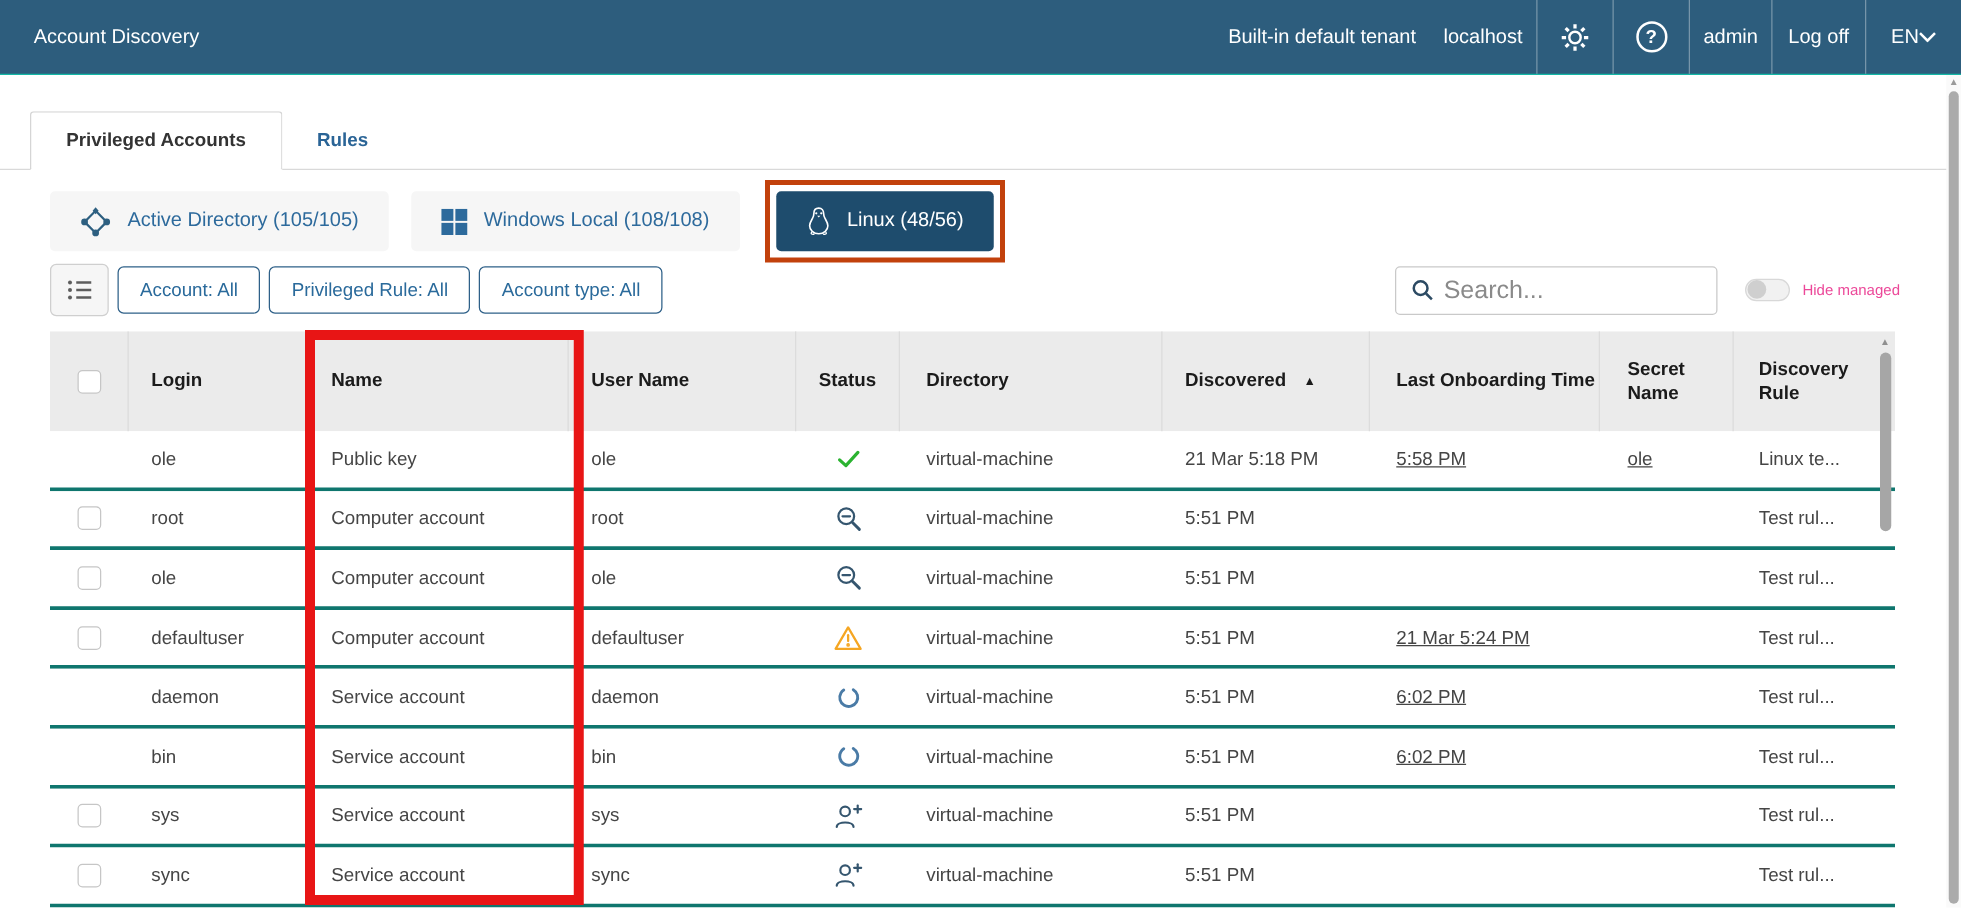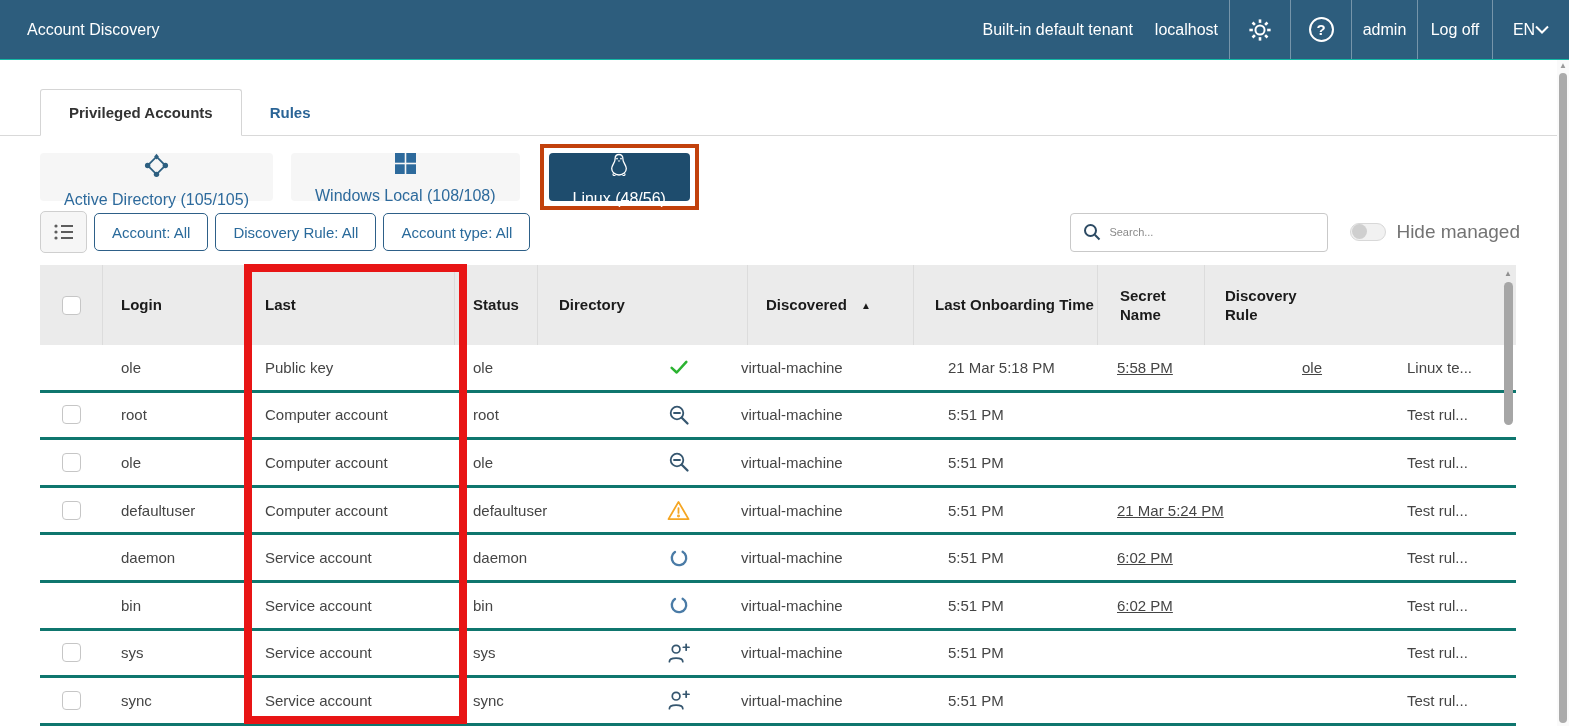--- a/index.html
+++ b/index.html
@@ -16,53 +16,53 @@
   .tb-box { display:flex; align-items:center; justify-content:center; border-left:1px solid rgba(255,255,255,.35); }
   .tb-box.gear, .tb-box.help { width:61px; }
   .tb-box.user { width:66px; }
   .tb-box.logoff { width:75px; }
   .tb-box.lang { width:77px; gap:0; }
   .help-circle { width:25px; height:25px; border:2px solid #fff; border-radius:50%;
     display:flex; align-items:center; justify-content:center; font-size:15px; font-weight:700; }
 
   
   .tabbar { position:absolute; top:89px; left:0; width:1569px; height:47px;
-    border-bottom:1px solid #d9d9d9; display:flex; align-items:stretch; padding-left:40px; }
+    border-bottom:1px solid #d9d9d9; display:flex; align-items:stretch; padding-left:24px; }
   .tab { display:flex; align-items:center; padding:0 28px; font-size:15px; font-weight:700; cursor:pointer; }
   .tab.active { background:#fff; border:1px solid #d5d5d5; border-bottom:1px solid #fff;
     border-radius:3px 3px 0 0; color:#333; margin-bottom:-1px; }
   .tab.inactive { color:#2a6496; }
 
   
   .srcrow { position:absolute; top:144px; left:40px; display:flex; align-items:flex-start; }
   .src { display:flex; align-items:center; gap:13px; height:48px; padding:0 24px;
     background:#f6f6f6; border:none; border-radius:4px; font-size:16px;
-    color:#2d6a9c; font-family:inherit; cursor:pointer;flex-direction:column; }
+    color:#2d6a9c; font-family:inherit; cursor:pointer; }
   .src.selected { background:#1e4c6d; color:#fff; }
   .src-gap { width:18px; }
   .ann-linux { margin-left:20px; border:4px solid #c2410c; padding:5px; }
 
   
   .filterrow { position:absolute; top:212px; left:40px; width:1480px; height:40px;
     display:flex; align-items:center; }
   .btn-cols { width:47px; height:42px; background:#f6f6f6; border:1px solid #cfcfcf;
     border-radius:5px; display:flex; align-items:center; justify-content:center; cursor:pointer; }
   .fbtn { height:38px; margin-left:7px; padding:0 17px; background:#fff;
     border:1px solid #2e6088; border-radius:5px; color:#2a6a9b; font-size:15px;
     font-family:inherit; cursor:pointer; }
   .search { margin-left:auto; width:258px; height:39px; border:1px solid #c9c9c9;
     border-radius:4px; display:flex; align-items:center; padding:0 12px; gap:8px; background:#fff; }
-  .search input { border:none; outline:none; flex:1; font-size:11px; color:#444;
+  .search input { border:none; outline:none; flex:1; font-size:20px; color:#444;
     font-family:inherit; background:transparent; }
   .search input::placeholder { color:#8a8a8a; }
   .toggle { margin-left:22px; width:36px; height:18px; border-radius:9px; background:#f1f1f1;
     border:1px solid #d8d8d8; position:relative; cursor:pointer; flex:none; }
   .toggle .knob { position:absolute; left:1px; top:0px; width:15px; height:15px;
     border-radius:50%; background:#cfcfcf; }
-  .toggle-label { margin-left:10px; font-size:19px; color:#737373; }
+  .toggle-label { margin-left:10px; font-size:12px; color:#ec4899; }
 
   
   .table { position:absolute; top:265px; left:40px; width:1476px; height:461px; overflow:hidden; }
   .thead { display:flex; height:80px; background:#ebebeb; }
   .thead .cell { border-right:1px solid #dcdcdc; display:flex; align-items:center;
     font-size:15px; font-weight:700; color:#1b1b1b; line-height:1.3; padding-left:18px; }
   .thead .cell:last-child { border-right:none; }
   .trow { display:flex; height:47.6px; border-bottom:3px solid #0f766e; background:#fff; }
   .cell { flex:none; display:flex; align-items:center; padding-left:18px;
     font-size:15px; color:#454545; overflow:hidden; white-space:nowrap; }
@@ -197,21 +197,21 @@
           </g>
           <g stroke="#5d5d5d" stroke-width="2">
             <line x1="8" y1="4" x2="20" y2="4"></line>
               <line x1="8" y1="10" x2="20" y2="10"></line>
               <line x1="8" y1="16" x2="20" y2="16"></line>
           </g>
         </svg>
       </span>
     </div>
     <button class="fbtn">Account: All</button>
-    <button class="fbtn">Discovery Rule: All</button>
+    <button class="fbtn">Privileged Rule: All</button>
     <button class="fbtn">Account type: All</button>
     <div class="search">
       <span>
         <svg width="18" height="18" viewBox="0 0 18 18" fill="none" stroke="#2c4a63" stroke-width="2">
           <circle cx="7.5" cy="7.5" r="5.5"></circle>
             <line x1="11.8" y1="11.8" x2="16.5" y2="16.5"></line>
         </svg>
       </span>
       <input type="text" placeholder="Search..." style="">
     </div>
@@ -220,21 +220,22 @@
       </div>
     <span class="toggle-label">Hide managed</span>
   </div>
 
   <div class="table">
     <div class="thead">
       <div class="cell c0">
         <span class="cbx"></span>
       </div>
       <div class="cell c1">Login</div>
-      <div class="cell c2">Last</div>
+      <div class="cell c2">Name</div>
+      <div class="cell c3">User Name</div>
       <div class="cell c4">Status</div>
       <div class="cell c5">Directory</div>
       <div class="cell c6">
         <span>Discovered</span>
         <span class="sort-arrow">▲</span>
       </div>
       <div class="cell c7" style="white-space:normal">Last Onboarding Time</div>
       <div class="cell c8" style="white-space:normal">Secret Name</div>
       <div class="cell c9" style="white-space:normal">Discovery Rule</div>
     </div>

